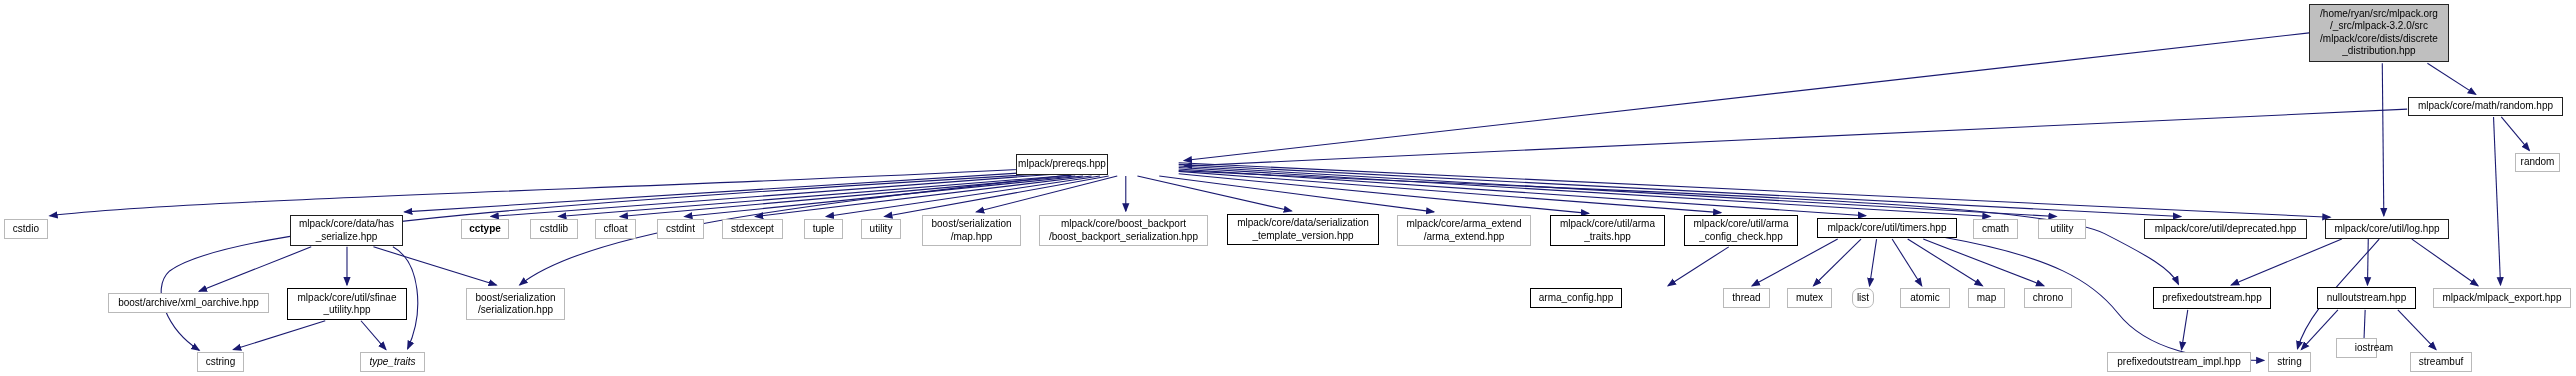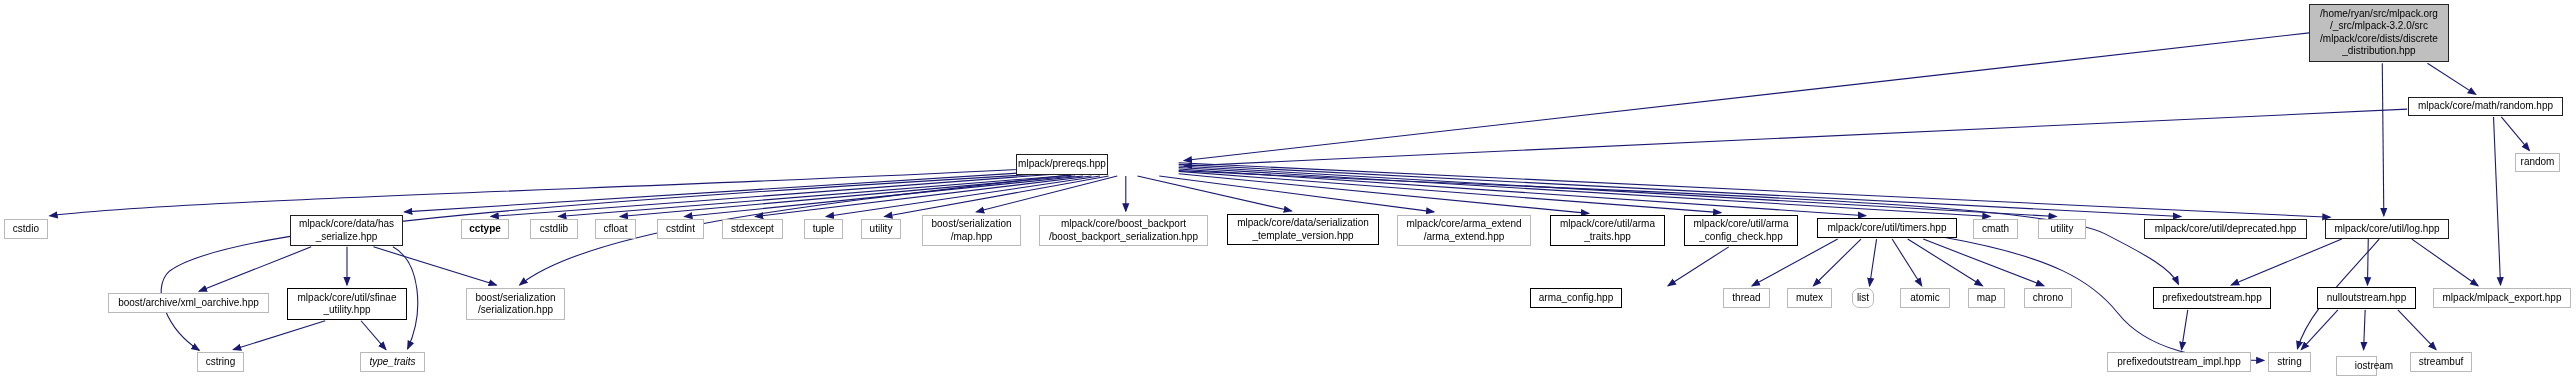--- a/index.html
+++ b/index.html
@@ -129,17 +129,17 @@
       <div class="node " style="left: 1900px; top: 288px; width: 50px; height: 19.5px;">atomic</div>
       <div class="node " style="left: 1968px; top: 288px; width: 37px; height: 19.5px;">map</div>
       <div class="node " style="left: 2024px; top: 288px; width: 48px; height: 19.5px;">chrono</div>
       <div class="node bold" style="left: 2129px; top: 287px; width: 118px; height: 22px; margin-left: 24px;">prefixedoutstream.hpp</div>
       <div class="node bold" style="left: 2317px; top: 287px; width: 99px; height: 22px;">nulloutstream.hpp</div>
       <div class="node " style="left: 2433px; top: 288px; width: 138px; height: 19.5px;">mlpack/mlpack_export.hpp</div>
       <div class="node " style="left: 197px; top: 352px; width: 47px; height: 19.5px;">cstring</div>
       <div class="node " style="left: 360px; top: 352px; width: 65px; height: 19.5px; font-style: italic;">type_traits</div>
       <div class="node " style="left: 2107px; top: 352px; width: 144px; height: 19.5px;">prefixedoutstream_impl.hpp</div>
       <div class="node " style="left: 2268px; top: 352px; width: 43px; height: 19.5px;">string</div>
-      <div class="node " style="left: 2336px; top: 356px; width: 35px; height: 19.5px; padding-left: 37px;">iostream</div>
+      <div class="node " style="left: 2336px; top: 338px; width: 35px; height: 19.5px; padding-left: 37px;">iostream</div>
       <div class="node " style="left: 2410px; top: 352px; width: 62px; height: 19.5px;">streambuf</div>
     </div>
 </div>
 
 
 </body></html>

